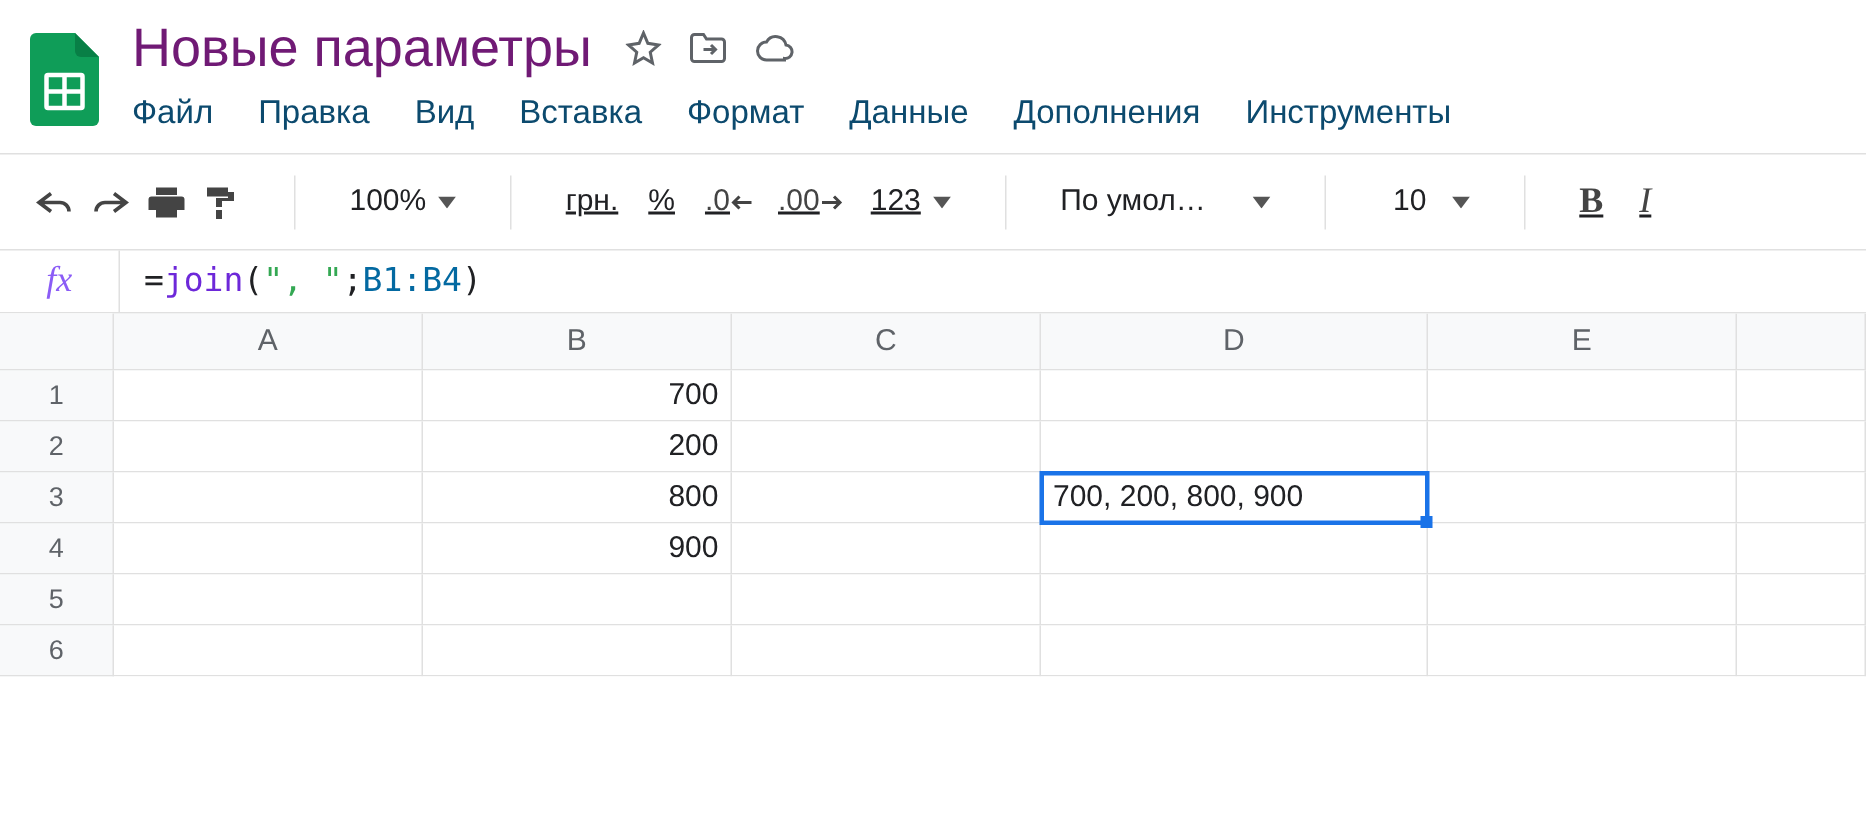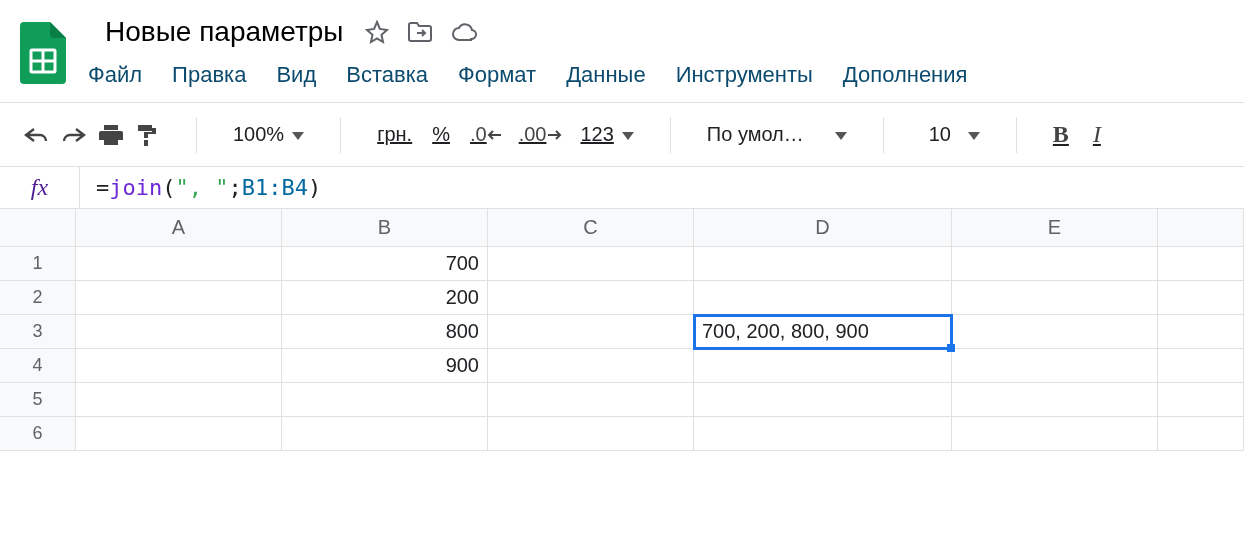--- a/index.html
+++ b/index.html
@@ -20,25 +20,24 @@
     width: 54px; height: 74px;
     display: flex; align-items: center; justify-content: center;
     margin-top: 4px;
   }
   .titlebar { flex: 1; }
   .title-row {
     display: flex; align-items: center; gap: 18px;
     height: 40px;
   }
   .doc-title {
-    font-size: 28px;
-    color: #000000;
+    font-size: 36px;
+    color: #701a75;
     outline: none;
     padding: 2px 4px;
-    margin-left: 17px;
   }
   .title-icons { display:flex; gap:18px; align-items:center; color:#5f6368; }
   .title-icons svg { display:block; }
   .menubar {
     display: flex;
     gap: 30px;
     font-size: 22px;
     color: #0c4a6e;
     padding: 10px 4px 14px 4px;
   }
@@ -64,21 +63,21 @@
     display:flex; align-items:center;
     height: 42px;
     border-bottom: 1px solid #e0e0e0;
     font-family: "Menlo","Consolas",monospace;
     font-size: 22px;
   }
   .fx-label {
     width: 80px;
     display:flex; align-items:center; justify-content:center;
     font-style: italic;
-    color:#4c1d95;
+    color:#8b5cf6;
     border-right:1px solid #e0e0e0;
     height:100%;
     font-family: "Times New Roman", serif;
     font-size: 24px;
   }
   .fx-input {
     padding-left: 16px;
     display:flex; align-items:center;
   }
   .fx-input .eq { color:#202124; }
@@ -189,22 +188,22 @@
         </span>
       </div>
     </div>
     <div class="menubar">
       <span class="menu-item">Файл</span>
       <span class="menu-item">Правка</span>
       <span class="menu-item">Вид</span>
       <span class="menu-item">Вставка</span>
       <span class="menu-item">Формат</span>
       <span class="menu-item">Данные</span>
+      <span class="menu-item">Дополнения</span>
       <span class="menu-item">Инструменты</span>
-      <span class="menu-item">Дополнения</span>
     </div>
   </div>
 </div>
 
 <div class="divider"></div>
 
 <div class="toolbar">
   <div class="tb-group">
     <span class="tb-btn">
       <svg width="28" height="20" viewBox="0 0 28 20" fill="none" stroke="#444" stroke-width="2.4">

